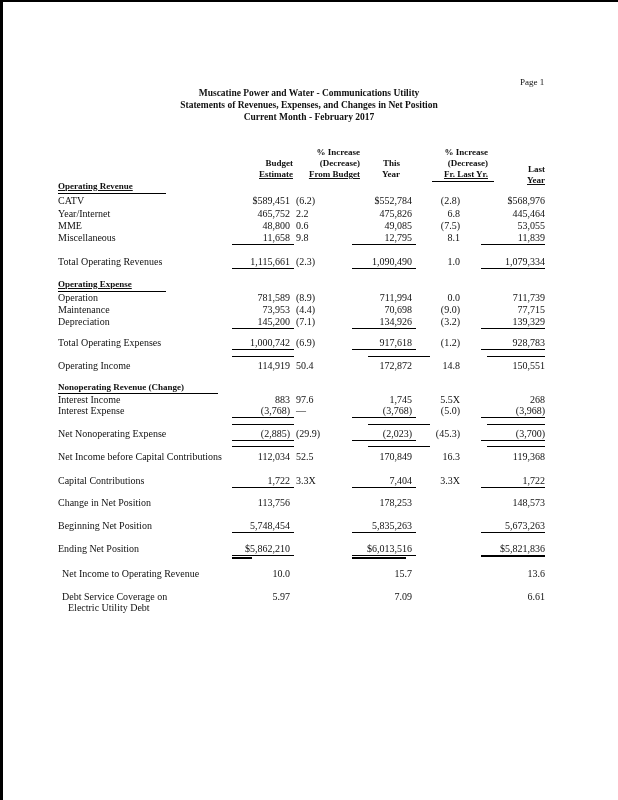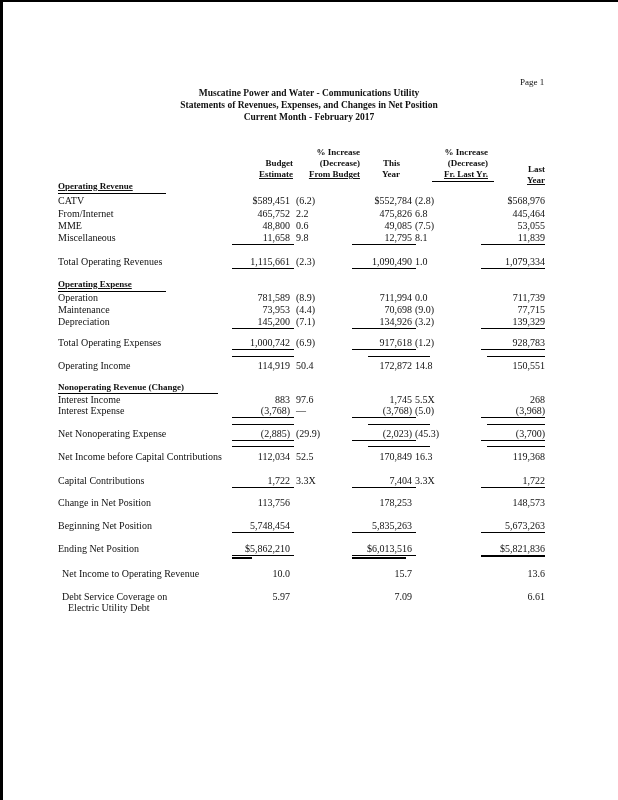--- a/index.html
+++ b/index.html
@@ -15,21 +15,21 @@
     .hdr .b { font-weight: bold; }
     .hdr .u { text-decoration: underline; font-weight: bold; }
     .row { position: absolute; left: 0; width: 618px; height: 12px; font-size: 10px; }
     .row .label { position: absolute; left: 58px; top: 0; white-space: nowrap; }
     .row .label.bold { font-weight: normal; }
     .row .label.indent { left: 62px; }
     .cell { position: absolute; top: 0; text-align: right; white-space: nowrap; }
     .c-budget { left: 225px; width: 65px; }
     .c-pctb { left: 296px; width: 40px; text-align: left; }
     .c-this { left: 350px; width: 62px; }
-    .c-pctl { left: 415px; width: 45px; text-align: left; }
+    .c-pctl { left: 415px; width: 45px; text-align: right; }
     .c-last { left: 480px; width: 65px; }
     .sec { position: absolute; left: 58px; font-size: 9px; font-weight: bold; text-decoration: underline; }
     .line { position: absolute; height: 1px; background: #000; }
   </style>
 </head>
 <body>
 
 <div class="page-border-top"></div>
 <div class="page-border-left"></div>
 
@@ -68,21 +68,21 @@
 
 <div class="row" style="top:195px">
   <span class="label">CATV</span>
   <span class="cell c-budget">$589,451</span>
   <span class="cell c-pctb">(6.2)</span>
   <span class="cell c-this">$552,784</span>
   <span class="cell c-pctl">(2.8)</span>
   <span class="cell c-last">$568,976</span>
 </div>
 <div class="row" style="top:208px">
-  <span class="label">From/Internet</span>
+  <span class="label">Year/Internet</span>
   <span class="cell c-budget">465,752</span>
   <span class="cell c-pctb">2.2</span>
   <span class="cell c-this">475,826</span>
   <span class="cell c-pctl">6.8</span>
   <span class="cell c-last">445,464</span>
 </div>
 <div class="row" style="top:220px">
   <span class="label">MME</span>
   <span class="cell c-budget">48,800</span>
   <span class="cell c-pctb">0.6</span>

